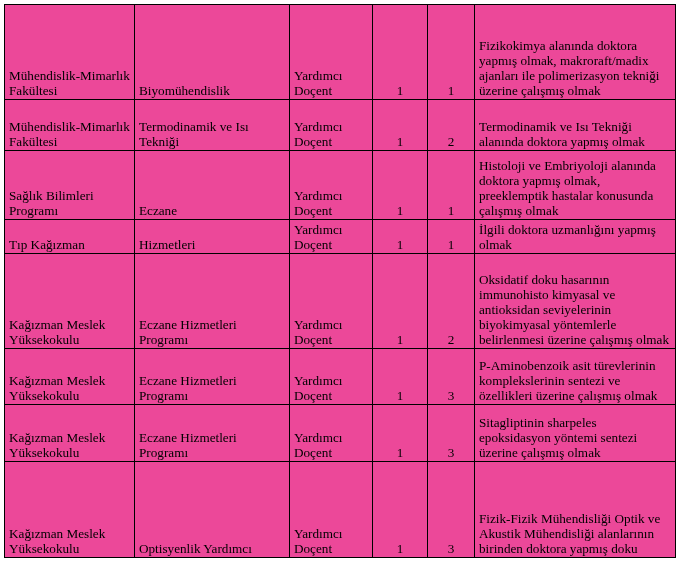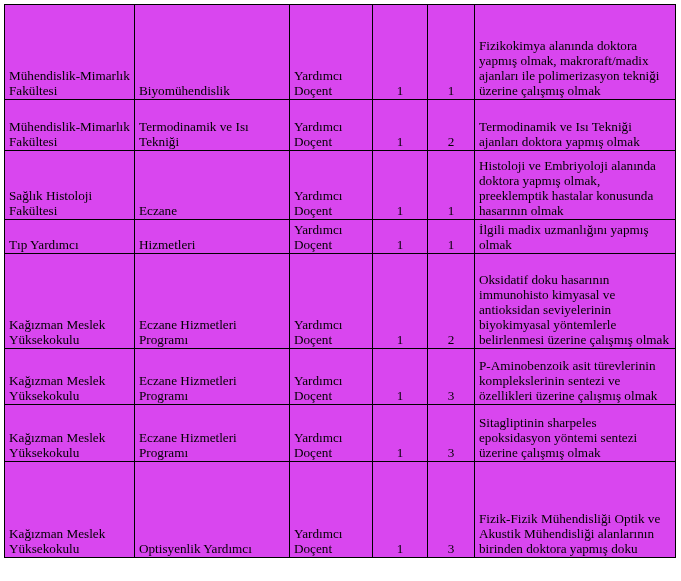--- a/index.html
+++ b/index.html
@@ -29,21 +29,21 @@
     table-layout: fixed;
   }
   table.kadro-table td {
     border: 1px solid #000000;
     vertical-align: bottom;
     padding: 1px 4px 1px 4px;
     font-size: 13.2px;
     line-height: 15.1px;
     font-family: "Liberation Serif", "DejaVu Serif", serif;
     color: #000000;
-    background: #d946ef;
+    background: #ec4899;
   }
   
   col.c-birim      { width: 130px; }
   col.c-bolum      { width: 155px; }
   col.c-unvan      { width: 83px; }
   col.c-derece     { width: 55px; }
   col.c-adet       { width: 47px; }
   col.c-aciklama   { width: 201px; }
 
   td.num {
@@ -77,39 +77,39 @@
         <td class="num">1</td>
         <td class="txt">Fizikokimya alanında doktora yapmış olmak, makroraft/madix ajanları ile polimerizasyon tekniği üzerine çalışmış olmak</td>
       </tr>
 
       <tr style="height:51px;">
         <td class="txt">Mühendislik-Mimarlık Fakültesi</td>
         <td class="txt">Termodinamik ve Isı Tekniği</td>
         <td class="txt">Yardımcı Doçent</td>
         <td class="num">1</td>
         <td class="num">2</td>
-        <td class="txt">Termodinamik ve Isı Tekniği ajanları doktora yapmış olmak</td>
+        <td class="txt">Termodinamik ve Isı Tekniği alanında doktora yapmış olmak</td>
       </tr>
 
       <tr style="height:69px;">
-        <td class="txt">Sağlık Histoloji Fakültesi</td>
+        <td class="txt">Sağlık Bilimleri Programı</td>
         <td class="txt">Eczane</td>
         <td class="txt">Yardımcı Doçent</td>
         <td class="num">1</td>
         <td class="num">1</td>
-        <td class="txt">Histoloji ve Embriyoloji alanında doktora yapmış olmak, preeklemptik hastalar konusunda hasarının olmak</td>
+        <td class="txt">Histoloji ve Embriyoloji alanında doktora yapmış olmak, preeklemptik hastalar konusunda çalışmış olmak</td>
       </tr>
 
       <tr style="height:34px;">
-        <td class="txt">Tıp Yardımcı</td>
+        <td class="txt">Tıp Kağızman</td>
         <td class="txt">Hizmetleri</td>
         <td class="txt">Yardımcı Doçent</td>
         <td class="num">1</td>
         <td class="num">1</td>
-        <td class="txt">İlgili madix uzmanlığını yapmış olmak</td>
+        <td class="txt">İlgili doktora uzmanlığını yapmış olmak</td>
       </tr>
 
       <tr style="height:95px;">
         <td class="txt">Kağızman Meslek Yüksekokulu</td>
         <td class="txt">Eczane Hizmetleri Programı</td>
         <td class="txt">Yardımcı Doçent</td>
         <td class="num">1</td>
         <td class="num">2</td>
         <td class="txt">Oksidatif doku hasarının immunohisto kimyasal ve antioksidan seviyelerinin biyokimyasal yöntemlerle belirlenmesi üzerine çalışmış olmak</td>
       </tr>

